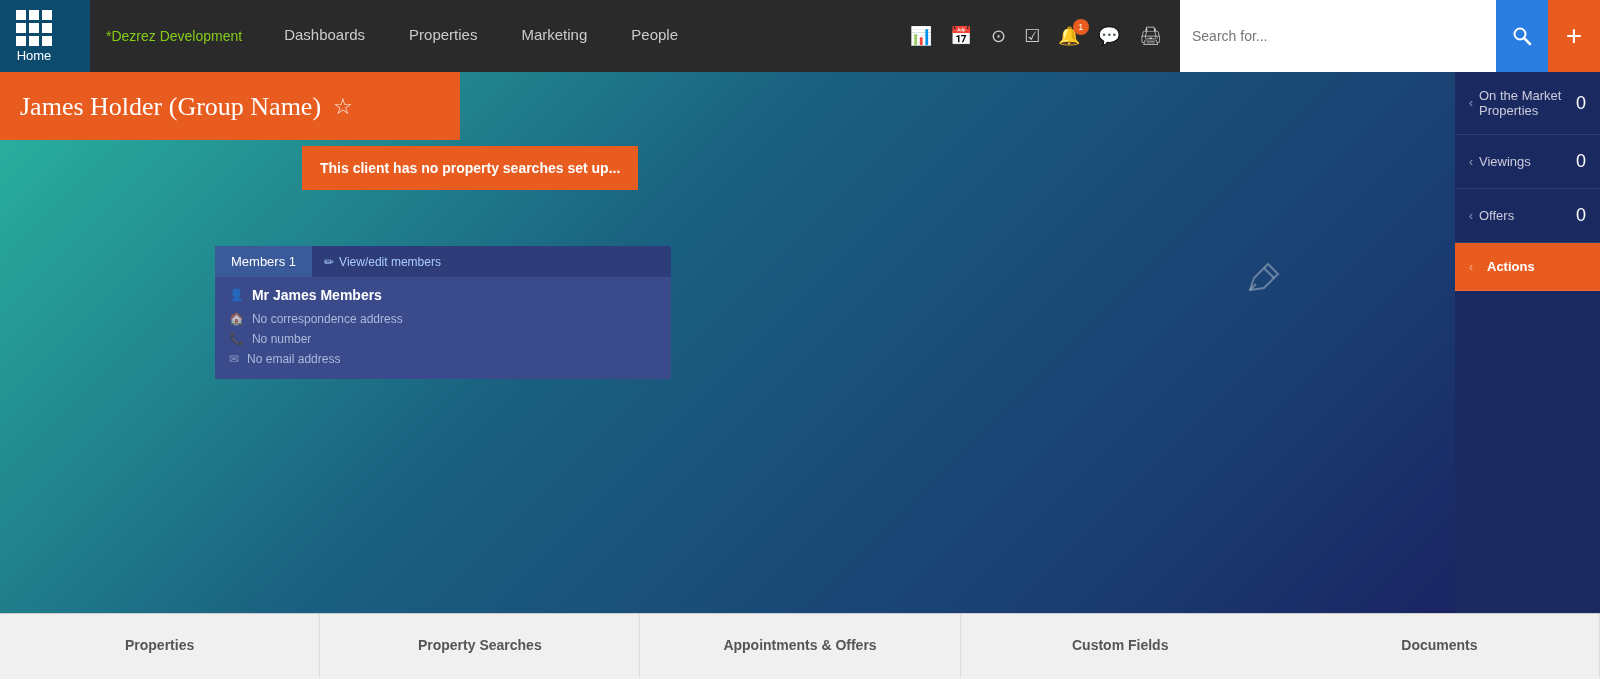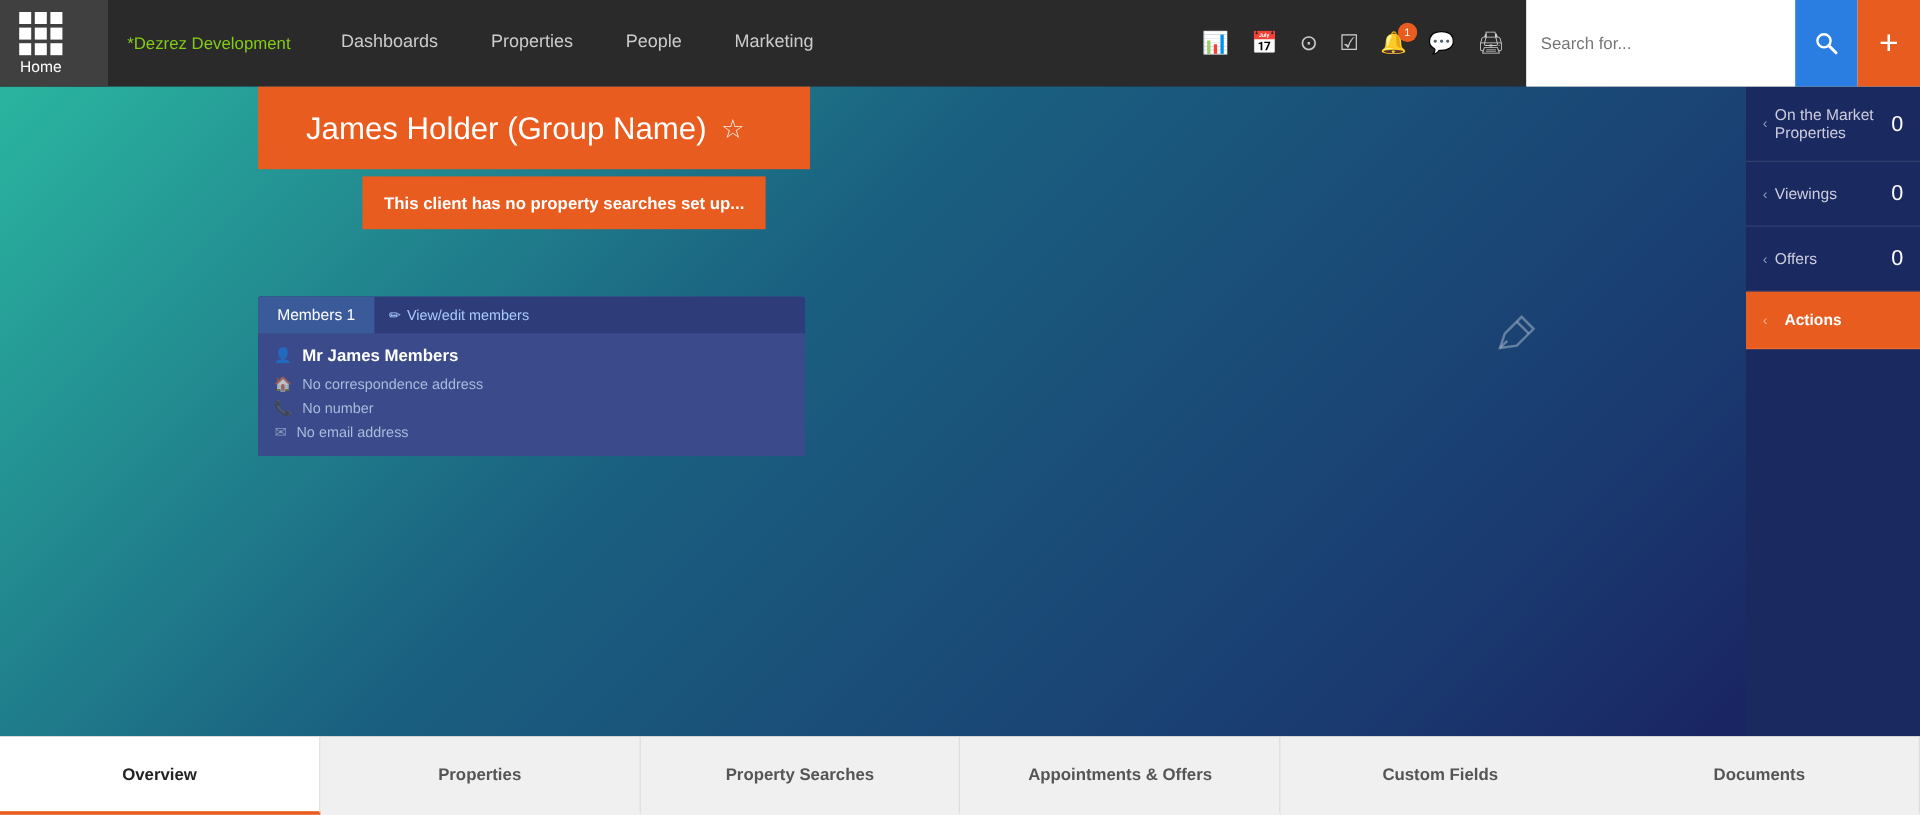--- a/index.html
+++ b/index.html
@@ -11,21 +11,21 @@
       align-items: center;
       background: #2a2a2a;
       height: 72px;
       padding: 0 0 0 0;
       position: relative;
       z-index: 10;
     }
     .logo-block {
       display: flex;
       align-items: center;
-      background: #404040;
+      background: #0c4a6e;
       height: 72px;
       padding: 0 16px;
       min-width: 90px;
     }
     .grid-icon {
       display: grid;
       grid-template-columns: repeat(3,10px);
       gap: 3px;
     }
     .grid-icon span {
@@ -95,21 +95,21 @@
       align-items: center;
       background: white;
       border-radius: 0;
       height: 72px;
     }
     .search-input {
       border: none;
       outline: none;
       padding: 0 12px;
       font-size: 14px;
-      width: 224px;
+      width: 316px;
       height: 72px;
       color: #4d7c0f;
     }
     .search-btn {
       background: #2a7de1;
       color: white;
       border: none;
       height: 72px;
       width: 52px;
       font-size: 18px;
@@ -131,25 +131,25 @@
     .left-panel {
       flex: 1;
       background: linear-gradient(135deg, #2ab5a0 0%, #1a6080 40%, #1a3a70 80%, #1a2060 100%);
       position: relative;
       padding: 0;
     }
 
     
     .client-header {
       background: #e85c20;
-      padding: 20px 24px 18px 40px;
-      margin-left: 215px;
+      padding: 20px 24px 18px 20px;
       margin-top: 0;
       display: inline-block;
       min-width: 460px;
+      font-family: Liberation Serif, serif;
     }
     .client-name {
       color: white;
       font-size: 26px;
       font-weight: 400;
       display: flex;
       align-items: center;
       gap: 12px;
     }
     .star-outline {
@@ -323,24 +323,24 @@
     <span>*Dezrez Development</span>
   </span>
   <div class="nav-links">
     <div class="nav-link">
         <span>Dashboards</span>
       </div>
     <div class="nav-link">
         <span>Properties</span>
       </div>
     <div class="nav-link">
+        <span>Marketing</span>
+      </div>
+    <div class="nav-link">
         <span>People</span>
-      </div>
-    <div class="nav-link">
-        <span>Marketing</span>
       </div>
   </div>
   <div class="nav-right">
     <div class="nav-icons">
       <span class="nav-icon-btn">📊</span>
       <span class="nav-icon-btn">📅</span>
       <span class="nav-icon-btn">⊙</span>
       <span class="nav-icon-btn">☑</span>
       <span class="nav-icon-btn" style="position:relative;">
         🔔
@@ -445,23 +445,20 @@
     </div>
     <div class="sidebar-item actions-item">
       <span class="chevron">‹</span>
       <span class="item-label">Actions</span>
     </div>
   </div>
 
 </div>
 
 <div style="position:fixed; bottom:0; left:0; right:0; height:66px; background:#f0f0f0; display:flex; border-top:1px solid #ccc; z-index:20;">
-  <div class="bottom-tab active">
-    <span>Overview</span>
-  </div>
   <div class="bottom-tab">
     <span>Properties</span>
   </div>
   <div class="bottom-tab">
     <span>Property Searches</span>
   </div>
   <div class="bottom-tab">
     <span>Appointments &amp; Offers</span>
   </div>
   <div class="bottom-tab" style="border-right:none;">

